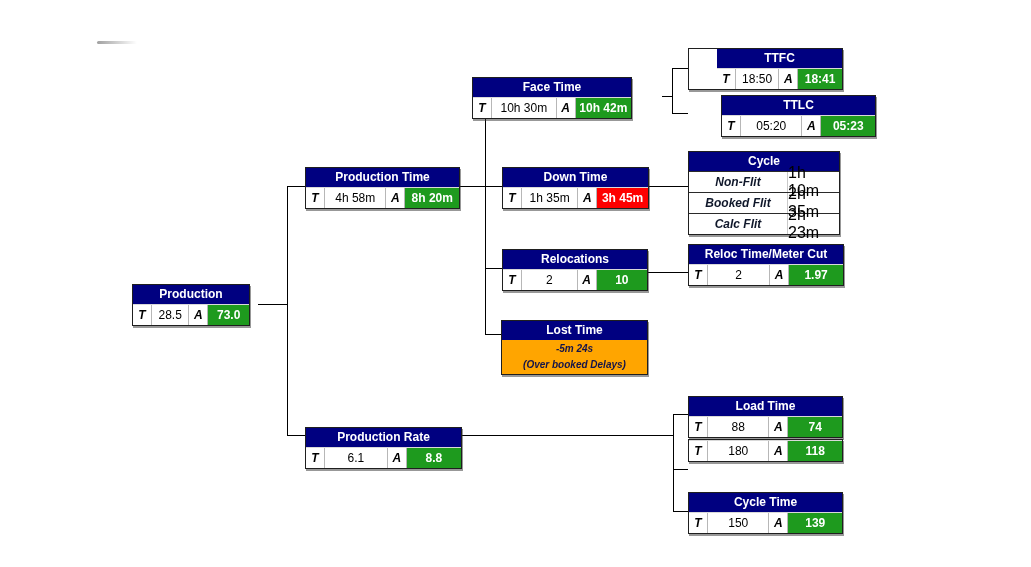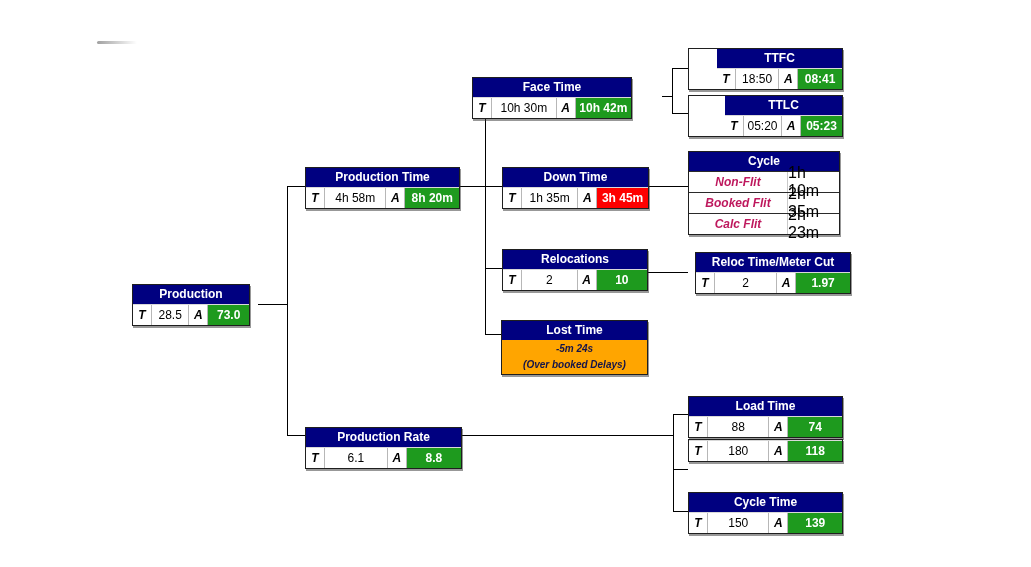--- a/index.html
+++ b/index.html
@@ -27,21 +27,21 @@
   .c-lbl{flex:0 0 19px;font-weight:bold;font-style:italic;border-right:1px solid #b7b7b7;}
   .c-val{flex:1 1 auto;border-right:1px solid #b7b7b7;}
   .c-act{flex:0 0 35%;font-weight:bold;color:var(--status_text,#fff);}
   .c-act.good{background:var(--good_bg,#1E9A1E);}
   .c-act.bad{background:var(--bad_bg,#FF0000);}
   
   .d-row{display:flex;height:20px;border-top:1px solid #2a2a2a;background:#fff;}
   .d-row:first-of-type{border-top:1px solid #d9d9d9;}
   .d-label{
     flex:0 0 99px;display:flex;align-items:center;justify-content:center;
-    font-size:12px;font-weight:bold;font-style:italic;color:#be185d;
+    font-size:12px;font-weight:bold;font-style:italic;color:#0f172a;
     border-right:1px solid #c9c9c9;box-sizing:border-box;
   }
   .d-value{flex:1;display:flex;align-items:center;justify-content:center;font-size:16px;color:#000;}
   
   .lost-body{
     background:var(--warn_bg,#FFA500);height:34px;
     display:flex;flex-direction:column;align-items:center;justify-content:center;
     font-size:10px;font-weight:bold;font-style:italic;color:#14144a;line-height:16px;white-space:nowrap;
   }
   
@@ -152,25 +152,25 @@
       <div>(Over booked Delays)</div>
     </div>
   </div>
 
   <div class="kpi" style="left:688px;top:48px;width:155px;padding-left:28px;">
     <div class="kpi-header">TTFC</div>
     <div class="kpi-row">
       <div class="cell c-lbl">T</div>
       <div class="cell c-val">18:50</div>
       <div class="cell c-lbl">A</div>
-      <div class="cell c-act good">08:41</div>
-    </div>
-  </div>
-
-  <div class="kpi" style="left:688px;top:95px;width:155px;padding-left:36px;">
+      <div class="cell c-act good">18:41</div>
+    </div>
+  </div>
+
+  <div class="kpi" style="left:721px;top:95px;width:155px;">
     <div class="kpi-header">TTLC</div>
     <div class="kpi-row">
       <div class="cell c-lbl">T</div>
       <div class="cell c-val">05:20</div>
       <div class="cell c-lbl">A</div>
       <div class="cell c-act good">05:23</div>
     </div>
   </div>
 
   <div class="kpi" style="left:688px;top:151px;width:152px;">
@@ -182,21 +182,21 @@
     <div class="d-row">
       <div class="d-label">Booked Flit</div>
       <div class="d-value">2h 35m</div>
     </div>
     <div class="d-row">
       <div class="d-label">Calc Flit</div>
       <div class="d-value">2h 23m</div>
     </div>
   </div>
 
-  <div class="kpi" style="left:688px;top:252px;width:156px;margin-left:7px;">
+  <div class="kpi" style="left:688px;top:244px;width:156px;">
     <div class="kpi-header">Reloc Time/Meter Cut</div>
     <div class="kpi-row">
       <div class="cell c-lbl">T</div>
       <div class="cell c-val">2</div>
       <div class="cell c-lbl">A</div>
       <div class="cell c-act good">1.97</div>
     </div>
   </div>
 
   <div class="kpi" style="left:688px;top:396px;width:155px;">

